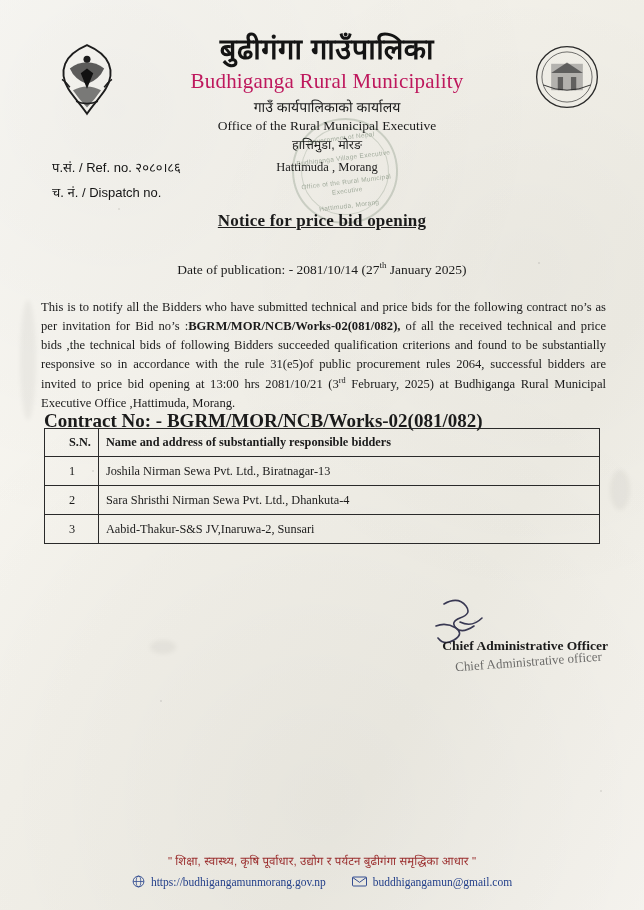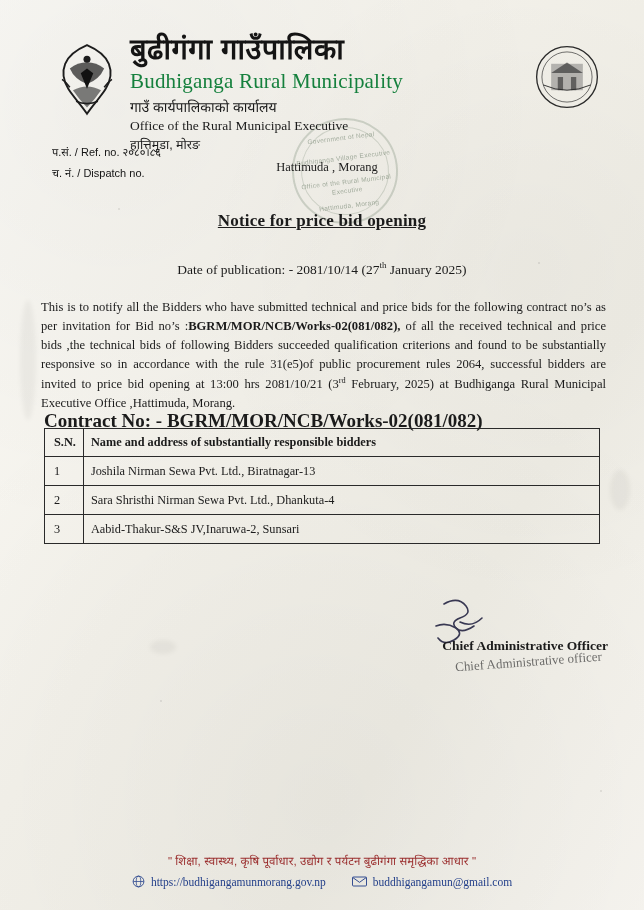--- a/index.html
+++ b/index.html
@@ -42,34 +42,34 @@
     width: 78px; height: 78px;
   }
   .emblem-right {
     position: absolute;
     right: 44px; top: 10px;
     width: 66px; height: 66px;
   }
   .title-block {
     position: absolute;
     left: 130px; right: 120px; top: 0;
-    text-align: left;
+    text-align: center;
   }
   .np-title {
     font-family: "Liberation Sans", sans-serif;
     font-weight: bold;
     font-size: 29px;
     letter-spacing: 0.5px;
     color: #141414;
     line-height: 1.1;
   }
   .en-title {
     font-size: 21px;
     margin-top: 3px;
-    color: #15803d;
+    color: #be185d;
     letter-spacing: 0.2px;
   }
   .np-sub {
     font-family: "Liberation Sans", sans-serif;
     font-size: 14px;
     margin-top: 3px;
     color: #1a1a1a;
   }
   .en-sub {
     font-size: 13.5px;
@@ -77,23 +77,23 @@
   }
   .np-addr {
     font-family: "Liberation Sans", sans-serif;
     font-size: 12.5px;
     margin-top: 2px;
   }
 
   
   .ref-block {
     position: absolute;
-    left: 52px; top: 142px;
-    font-family: "Liberation Sans", sans-serif;
-    font-size: 11px;
+    left: 52px; top: 155px;
+    font-family: "Liberation Sans", sans-serif;
+    font-size: 13px;
     line-height: 1.95;
     color: #141414;
   }
   .prov-block {
     position: absolute;
     right: 48px; top: 155px;
     text-align: center;
     font-size: 12.5px;
     line-height: 1.75;
   }
@@ -171,21 +171,21 @@
   }
   th, td {
     border: 1px solid #2a2a2a;
     padding: 6px 7px;
     text-align: left;
     vertical-align: middle;
   }
   th:first-child, td:first-child {
     width: 34px;
     text-align: left;
-    padding-left: 9px;
+    padding-left: 24px;
   }
   thead th { font-weight: bold; }
   tbody td { height: 29px; }
 
   
   .sig-area {
     position: absolute;
     right: 36px; top: 600px;
     width: 300px;
     text-align: right;

